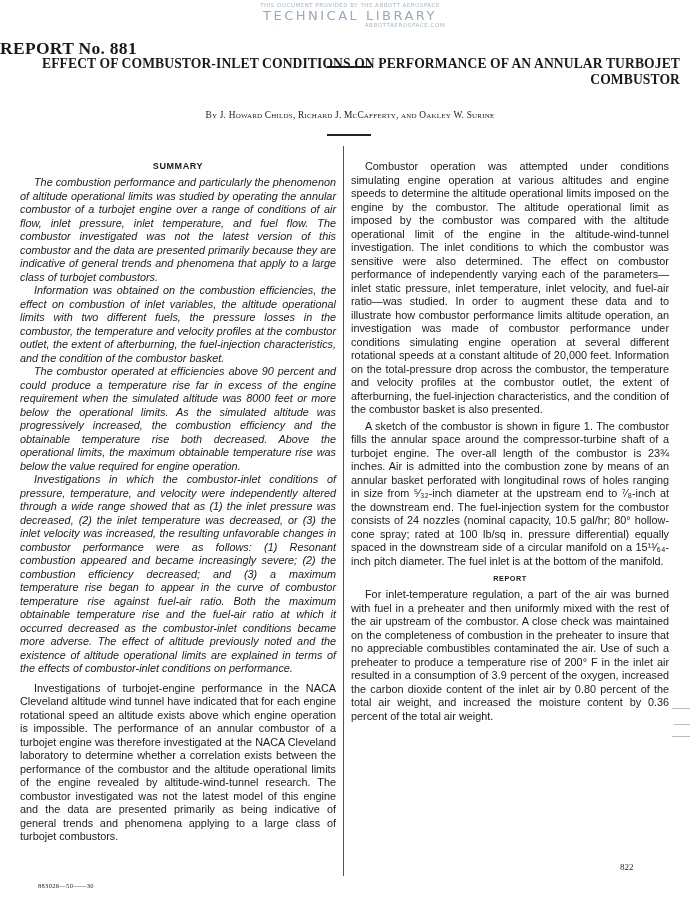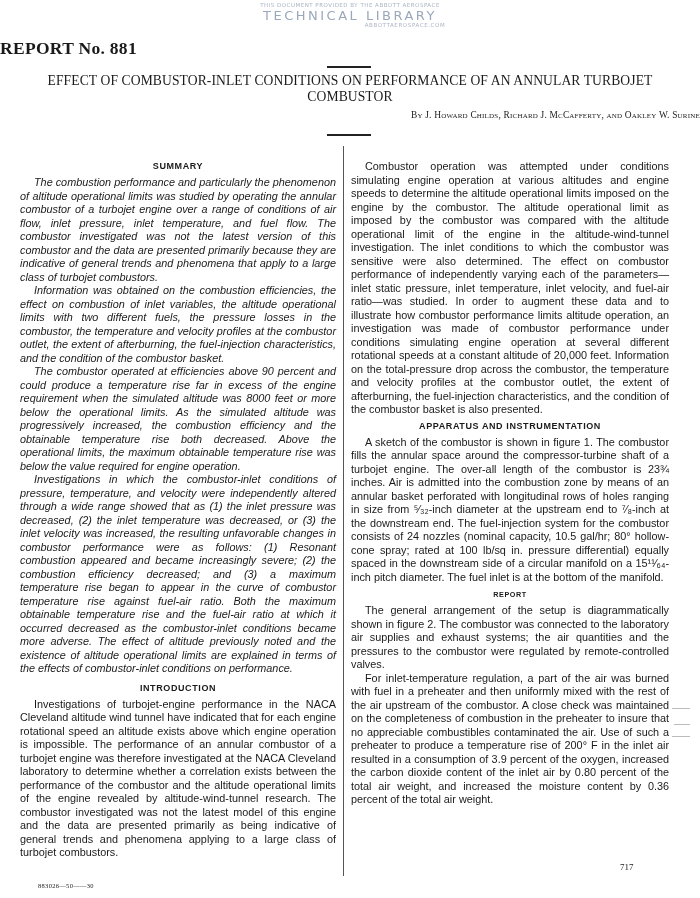--- a/index.html
+++ b/index.html
@@ -9,23 +9,23 @@
   .watermark { position: absolute; top: 2px; left: 0; width: 700px; text-align: center; color: #a8b4c4; }
   .wm-line1 { font-family: "DejaVu Sans", sans-serif; font-size: 5.5px; letter-spacing: 0.5px; line-height: 7px; }
   .wm-line2 { font-family: "DejaVu Sans", sans-serif; font-size: 13px; letter-spacing: 2.5px; line-height: 13px; color: #9aa8bc; }
   .wm-line3 { font-family: "DejaVu Sans", sans-serif; font-size: 5.5px; letter-spacing: 0.6px; line-height: 7px; padding-left: 110px; }
 
   .report-no { position: absolute; top: 38px; left: 0; width: 700px; text-align: left;
     font-family: "Liberation Serif", serif; font-weight: bold; font-size: 17.5px; letter-spacing: 0.3px; }
   .rule { position: absolute; height: 1.5px; background: #222; width: 44px; left: 327px; }
   .rule.r1 { top: 66px; }
   .rule.r2 { top: 134px; }
-  .title { position: absolute; top: 73px; left: 20px; width: 660px; text-align: center;
-    font-family: "Liberation Serif", serif; font-weight: normal; font-size: 13.6px; line-height: 16px; letter-spacing: 0.1px; }
-  .authors { position: absolute; top: 110px; left: 0; width: 700px; text-align: right;
+  .title { position: absolute; top: 56px; left: 20px; width: 660px; text-align: right;
+    font-family: "Liberation Serif", serif; font-weight: bold; font-size: 13.6px; line-height: 16px; letter-spacing: 0.1px; }
+  .authors { position: absolute; top: 110px; left: 0; width: 700px; text-align: center;
     font-family: "Liberation Serif", serif; font-size: 9.4px; font-variant: small-caps; letter-spacing: 0.2px; }
 
   .col { position: absolute; top: 138px; font-family: Liberation Sans, sans-serif; font-size: 10.85px; line-height: 13.5px; text-align: justify; margin-top: 22px; }
   .col.left { left: 20px; width: 316px; }
   .col.right { left: 351px; width: 318px; }
   .col-divider { position: absolute; left: 343px; top: 146px; width: 1px; height: 730px; background: #555; }
 
   .head { text-align: center; font-weight: bold; font-size: 9px; letter-spacing: 0.6px; margin: 0 0 4px 0; line-height: 12px; }
   .subhead { text-align: center; font-weight: bold; font-size: 7.2px; letter-spacing: 0.6px; margin: 2px 0 4px 0; line-height: 11px; }
   p { text-indent: 14px; }
@@ -53,35 +53,32 @@
 <div class="authors">By J. Howard Childs, Richard J. McCafferty, and Oakley W. Surine</div>
 <div class="rule r2"></div>
 
 <div class="col left">
   <div class="head">SUMMARY</div>
   <p class="ital">The combustion performance and particularly the phenomenon of altitude operational limits was studied by operating the annular combustor of a turbojet engine over a range of conditions of air flow, inlet pressure, inlet temperature, and fuel flow. The combustor investigated was not the latest version of this combustor and the data are presented primarily because they are indicative of general trends and phenomena that apply to a large class of turbojet combustors.</p>
   <p class="ital">Information was obtained on the combustion efficiencies, the effect on combustion of inlet variables, the altitude operational limits with two different fuels, the pressure losses in the combustor, the temperature and velocity profiles at the combustor outlet, the extent of afterburning, the fuel-injection characteristics, and the condition of the combustor basket.</p>
   <p class="ital">The combustor operated at efficiencies above 90 percent and could produce a temperature rise far in excess of the engine requirement when the simulated altitude was 8000 feet or more below the operational limits. As the simulated altitude was progressively increased, the combustion efficiency and the obtainable temperature rise both decreased. Above the operational limits, the maximum obtainable temperature rise was below the value required for engine operation.</p>
   <p class="ital">Investigations in which the combustor-inlet conditions of pressure, temperature, and velocity were independently altered through a wide range showed that as (1) the inlet pressure was decreased, (2) the inlet temperature was decreased, or (3) the inlet velocity was increased, the resulting unfavorable changes in combustor performance were as follows: (1) Resonant combustion appeared and became increasingly severe; (2) the combustion efficiency decreased; and (3) a maximum temperature rise began to appear in the curve of combustor temperature rise against fuel-air ratio. Both the maximum obtainable temperature rise and the fuel-air ratio at which it occurred decreased as the combustor-inlet conditions became more adverse. The effect of altitude previously noted and the existence of altitude operational limits are explained in terms of the effects of combustor-inlet conditions on performance.</p>
   <div class="gap"></div>
-  <div class="head">INTRODUCTION</div>
   <p>Investigations of turbojet-engine performance in the NACA Cleveland altitude wind tunnel have indicated that for each engine rotational speed an altitude exists above which engine operation is impossible. The performance of an annular combustor of a turbojet engine was therefore investigated at the NACA Cleveland laboratory to determine whether a correlation exists between the performance of the combustor and the altitude operational limits of the engine revealed by altitude-wind-tunnel research. The combustor investigated was not the latest model of this engine and the data are presented primarily as being indicative of general trends and phenomena applying to a large class of turbojet combustors.</p>
 </div>
 
 <div class="col-divider"></div>
 
 <div class="col right">
   <p>Combustor operation was attempted under conditions simulating engine operation at various altitudes and engine speeds to determine the altitude operational limits imposed on the engine by the combustor. The altitude operational limit as imposed by the combustor was compared with the altitude operational limit of the engine in the altitude-wind-tunnel investigation. The inlet conditions to which the combustor was sensitive were also determined. The effect on combustor performance of independently varying each of the parameters—inlet static pressure, inlet temperature, inlet velocity, and fuel-air ratio—was studied. In order to augment these data and to illustrate how combustor performance limits altitude operation, an investigation was made of combustor performance under conditions simulating engine operation at several different rotational speeds at a constant altitude of 20,000 feet. Information on the total-pressure drop across the combustor, the temperature and velocity profiles at the combustor outlet, the extent of afterburning, the fuel-injection characteristics, and the condition of the combustor basket is also presented.</p>
   <div class="gap-s"></div>
-  <div class="head">APPARATUS AND INSTRUMENTATION</div>
   <p>A sketch of the combustor is shown in figure 1. The combustor fills the annular space around the compressor-turbine shaft of a turbojet engine. The over-all length of the combustor is 23¾ inches. Air is admitted into the combustion zone by means of an annular basket perforated with longitudinal rows of holes ranging in size from ⁵⁄₃₂-inch diameter at the upstream end to ⁷⁄₈-inch at the downstream end. The fuel-injection system for the combustor consists of 24 nozzles (nominal capacity, 10.5 gal/hr; 80° hollow-cone spray; rated at 100 lb/sq in. pressure differential) equally spaced in the downstream side of a circular manifold on a 15¹¹⁄₆₄-inch pitch diameter. The fuel inlet is at the bottom of the manifold.</p>
   <div class="gap-s"></div>
   <div class="subhead">REPORT</div>
-  <p>The general arrangement of the setup is diagrammatically shown in figure 2. The combustor was connected to the laboratory air supplies and exhaust systems; the air quantities and the pressures to the combustor were regulated by remote-controlled valves.</p>
   <p>For inlet-temperature regulation, a part of the air was burned with fuel in a preheater and then uniformly mixed with the rest of the air upstream of the combustor. A close check was maintained on the completeness of combustion in the preheater to insure that no appreciable combustibles contaminated the air. Use of such a preheater to produce a temperature rise of 200° F in the inlet air resulted in a consumption of 3.9 percent of the oxygen, increased the carbon dioxide content of the inlet air by 0.80 percent of the total air weight, and increased the moisture content by 0.36 percent of the total air weight.</p>
 </div>
 
 <div class="margin-mark" style="left:672px; top:708px; width:18px;"></div>
 <div class="margin-mark" style="left:674px; top:724px; width:16px;"></div>
 <div class="margin-mark" style="left:672px; top:736px; width:18px;"></div>
 
 <div class="footer-code">883026—50——30</div>
-<div class="page-num">717</div>
+<div class="page-num">822</div>
 
 </body></html>

